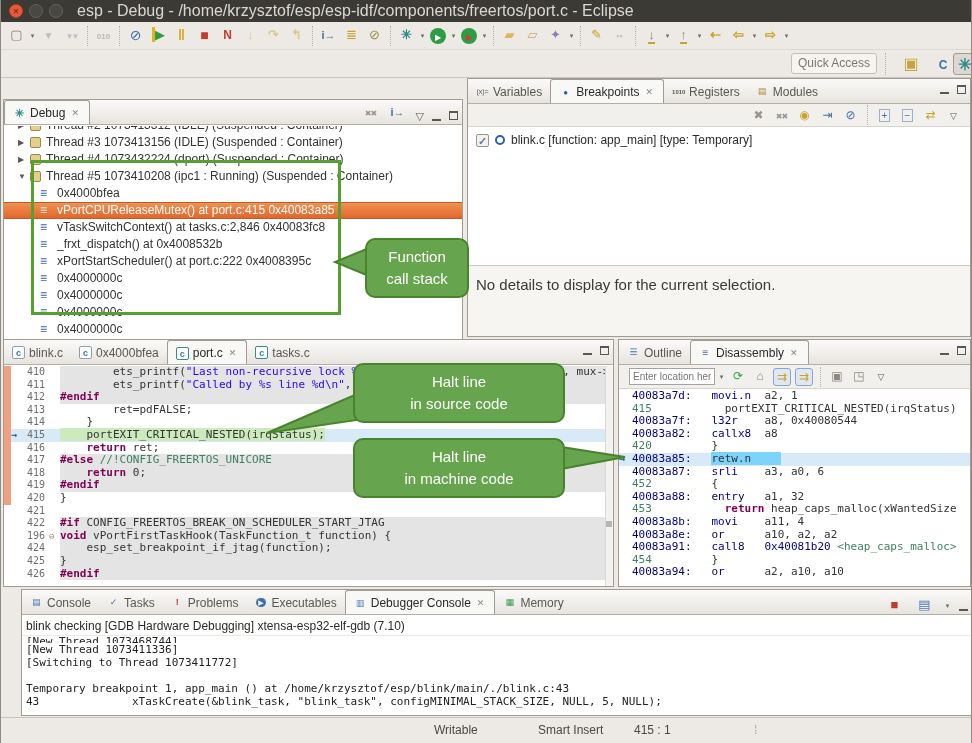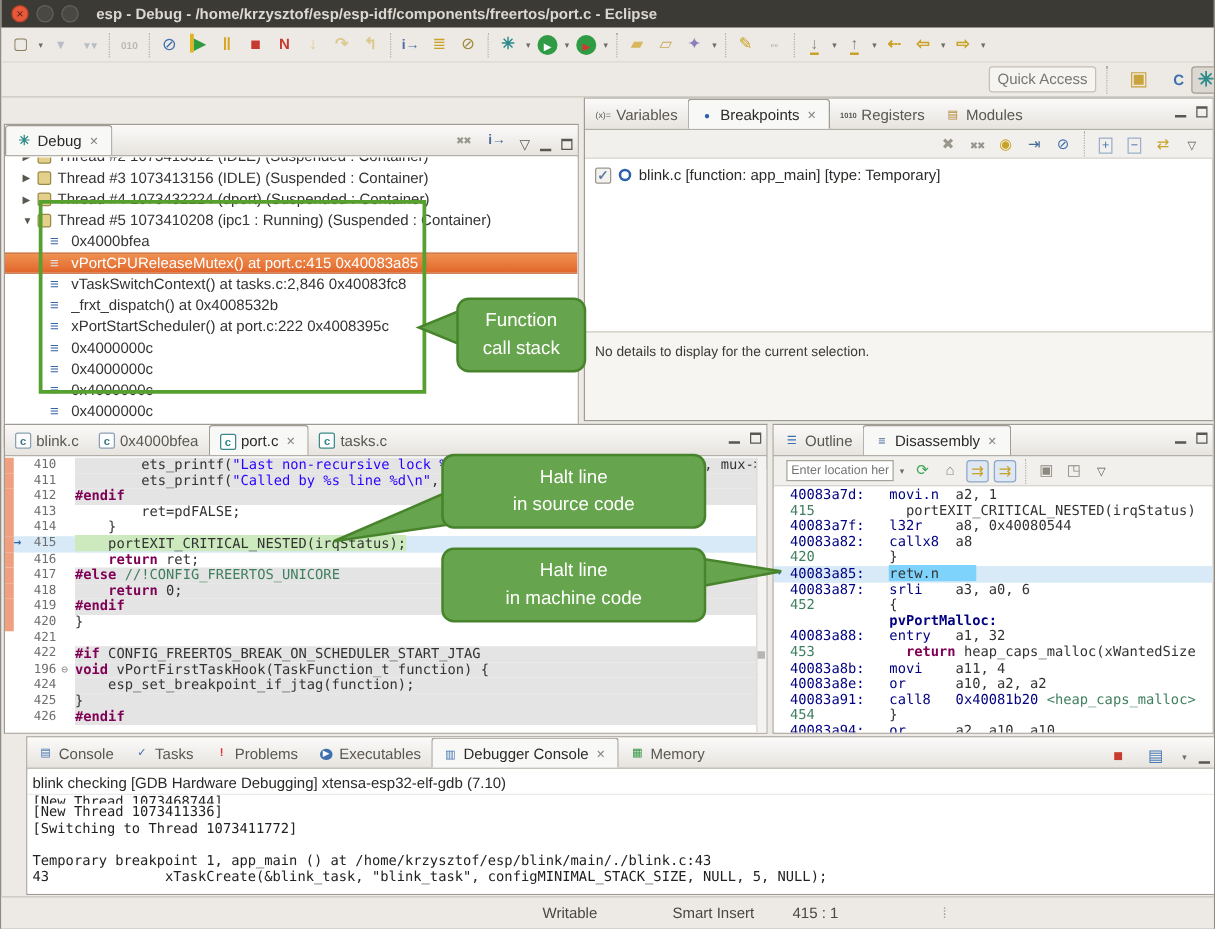--- a/index.html
+++ b/index.html
@@ -8,21 +8,21 @@
     font-family:"Liberation Sans", sans-serif; overflow:hidden; color:#333;
     border-left:1px solid #8f8b84; border-right:1px solid #8f8b84; }
 
   
   .titlebar { position:absolute; left:0; top:0; width:972px; height:22px; background:#3b3a35;
     display:flex; align-items:center; }
   .winbtn { width:14px; height:14px; border-radius:50%; margin-left:6px; display:inline-block;
     text-align:center; line-height:13px; font-size:10px; }
   .winbtn.close { background:#e8593c; color:#5e1d10; border:1px solid #b34228; margin-left:8px; }
   .winbtn.min, .winbtn.max { background:#4a4843; color:#c8c4bc; border:1px solid #65625b; }
-  .title-text { color:#dcd8d1; font-weight:bold; font-size:12px; margin-left:14px; }
+  .title-text { color:#dcd8d1; font-weight:normal; font-size:16px; margin-left:14px; }
 
   
   .tb1 { position:absolute; left:0; top:22px; width:972px; height:28px; display:flex;
     align-items:center; padding-left:4px; border-bottom:1px solid #dbd7d1; }
   .tb2 { position:absolute; left:0; top:50px; width:972px; height:28px; border-bottom:1px solid #c9c5be; }
   .ic { display:inline-block; width:21px; height:21px; text-align:center; line-height:20px;
     font-size:13px; margin:0 1px; border-radius:3px; position:relative; }
   .dd { display:inline-block; width:9px; font-size:7px; color:#6e6a64; text-align:center; }
   .sep { display:inline-block; width:1px; height:20px; border-left:1px dotted #b5b0a8; margin:0 4px; }
   .dis { opacity:.45; }
@@ -114,21 +114,21 @@
   .i-skipall::before{content:"⊘"; color:#3e6fae;}
   .i-expand::before{content:"+"; color:#3e6fae; border:1px solid #9ab0cc; font-size:10px; padding:0 2px;}
   .i-collapse::before{content:"−"; color:#3e6fae; border:1px solid #9ab0cc; font-size:10px; padding:0 2px;}
   .i-link::before{content:"⇄"; color:#c9a227;}
   .i-vmenu::before{content:"▽"; color:#5a5751; font-size:9px;}
   .bp-row { display:flex; align-items:center; gap:6px; padding:6px 0 0 8px; font-size:12px; color:#2c2a27; }
   .chk { width:13px; height:13px; border:1px solid #9a968e; border-radius:2px; background:#f4f2ef;
     color:#5d7fa3; font-size:11px; line-height:12px; text-align:center; font-weight:bold; }
   .bp-ico { width:10px; height:10px; border:2px solid #2b5fae; border-radius:50%; background:#fff; }
   .bp-details { position:absolute; left:0; right:0; bottom:0; height:71px; background:#f6f5f2;
-    border-top:1px solid #cdc8c0; font-size:11px; color:#3c3a36; padding:10px 8px; }
+    border-top:1px solid #cdc8c0; font-size:15px; color:#3c3a36; padding:10px 8px; }
 
   
   #editor-panel { left:2px; top:339px; width:611px; height:248px; }
   .code-area { position:absolute; left:0; top:26px; right:0; bottom:0; overflow:hidden; background:#fff;
     font-family:"DejaVu Sans Mono", monospace; font-size:11px; }
   .cl { height:12.6px; line-height:12.6px; display:flex; white-space:pre; }
   .gbar { width:7px; flex:none; } .gbar.on { background:#f0a080; }
   .gmk { width:12px; flex:none; color:#3465a4; font-weight:bold; font-size:10px; }
   .gnum { width:26px; flex:none; text-align:right; padding-right:4px; color:#6e6e6e; font-size:10px; }
   .gfold { width:11px; flex:none; color:#8c8880; font-size:9px; }
@@ -473,21 +473,20 @@
     </div>
     <div class="dis-area">
         <div class="cl"><span class="dmk"></span><span class="ltxt"><span class="tk-addr">40083a7d:</span><span class="tk-pl">   </span><span class="tk-op">movi.n</span><span class="tk-pl">  a2, 1</span></span></div>
         <div class="cl"><span class="dmk"></span><span class="ltxt"><span class="tk-ln">415</span><span class="tk-pl">           </span><span class="tk-pl">portEXIT_CRITICAL_NESTED(irqStatus)</span></span></div>
         <div class="cl"><span class="dmk"></span><span class="ltxt"><span class="tk-addr">40083a7f:</span><span class="tk-pl">   </span><span class="tk-op">l32r</span><span class="tk-pl">    a8, 0x40080544</span></span></div>
         <div class="cl"><span class="dmk"></span><span class="ltxt"><span class="tk-addr">40083a82:</span><span class="tk-pl">   </span><span class="tk-op">callx8</span><span class="tk-pl">  a8</span></span></div>
         <div class="cl"><span class="dmk"></span><span class="ltxt"><span class="tk-ln">420</span><span class="tk-pl">         }</span></span></div>
         <div class="cl halt"><span class="dmk">→</span><span class="ltxt"><span class="tk-addr">40083a85:</span><span class="tk-pl">   </span><span class="tk-hl">retw.n</span></span></div>
         <div class="cl"><span class="dmk"></span><span class="ltxt"><span class="tk-addr">40083a87:</span><span class="tk-pl">   </span><span class="tk-op">srli</span><span class="tk-pl">    a3, a0, 6</span></span></div>
         <div class="cl"><span class="dmk"></span><span class="ltxt"><span class="tk-ln">452</span><span class="tk-pl">         {</span></span></div>
-        <div class="cl"><span class="dmk"></span><span class="ltxt"><span class="tk-pl">            </span><span class="tk-lbl">pvPortMalloc:</span></span></div>
         <div class="cl"><span class="dmk"></span><span class="ltxt"><span class="tk-addr">40083a88:</span><span class="tk-pl">   </span><span class="tk-op">entry</span><span class="tk-pl">   a1, 32</span></span></div>
         <div class="cl"><span class="dmk"></span><span class="ltxt"><span class="tk-ln">453</span><span class="tk-pl">           </span><span class="tk-kw">return</span><span class="tk-pl"> heap_caps_malloc(xWantedSize</span></span></div>
         <div class="cl"><span class="dmk"></span><span class="ltxt"><span class="tk-addr">40083a8b:</span><span class="tk-pl">   </span><span class="tk-op">movi</span><span class="tk-pl">    a11, 4</span></span></div>
         <div class="cl"><span class="dmk"></span><span class="ltxt"><span class="tk-addr">40083a8e:</span><span class="tk-pl">   </span><span class="tk-op">or</span><span class="tk-pl">      a10, a2, a2</span></span></div>
         <div class="cl"><span class="dmk"></span><span class="ltxt"><span class="tk-addr">40083a91:</span><span class="tk-pl">   </span><span class="tk-op">call8</span><span class="tk-pl">   </span><span class="tk-addr">0x40081b20</span><span class="tk-sym"> &lt;heap_caps_malloc&gt;</span></span></div>
         <div class="cl"><span class="dmk"></span><span class="ltxt"><span class="tk-ln">454</span><span class="tk-pl">         }</span></span></div>
         <div class="cl"><span class="dmk"></span><span class="ltxt"><span class="tk-addr">40083a94:</span><span class="tk-pl">   </span><span class="tk-op">or</span><span class="tk-pl">      a2, a10, a10</span></span></div>
       </div>
   </div>
 

